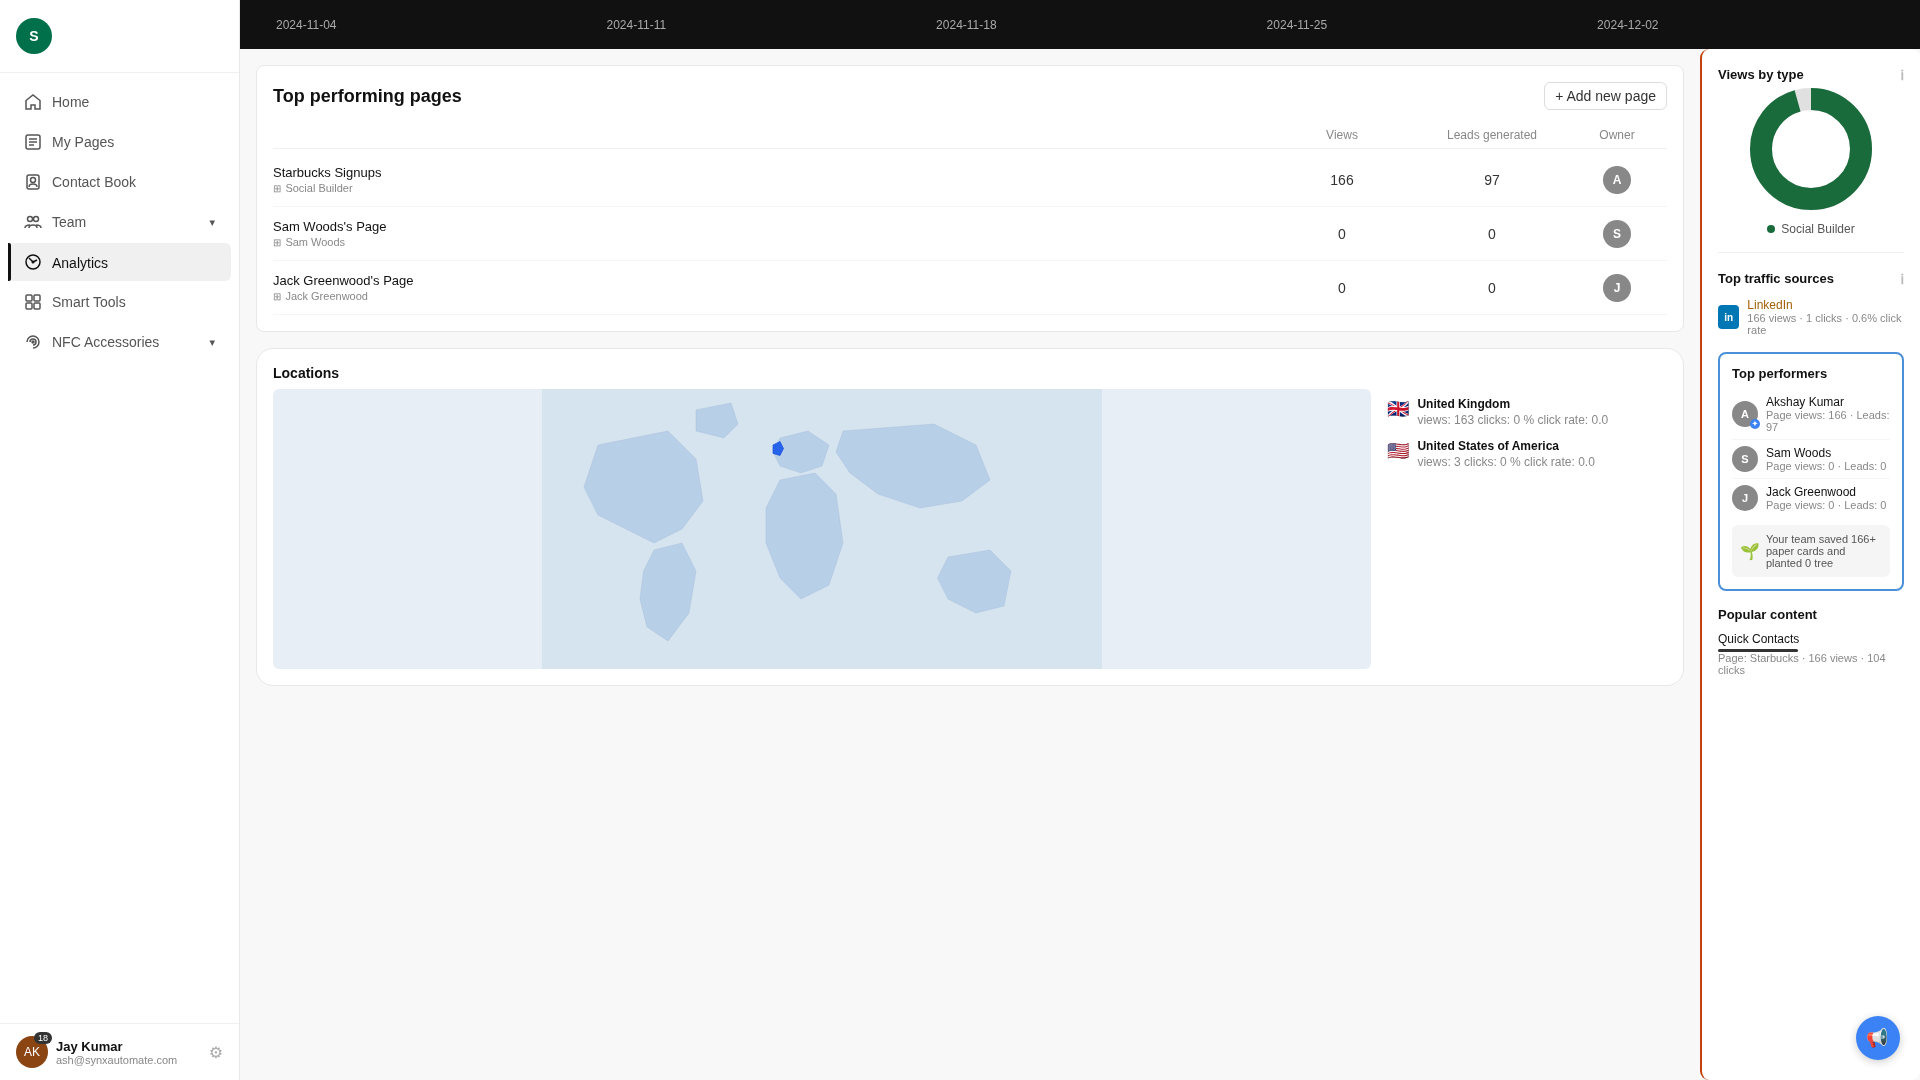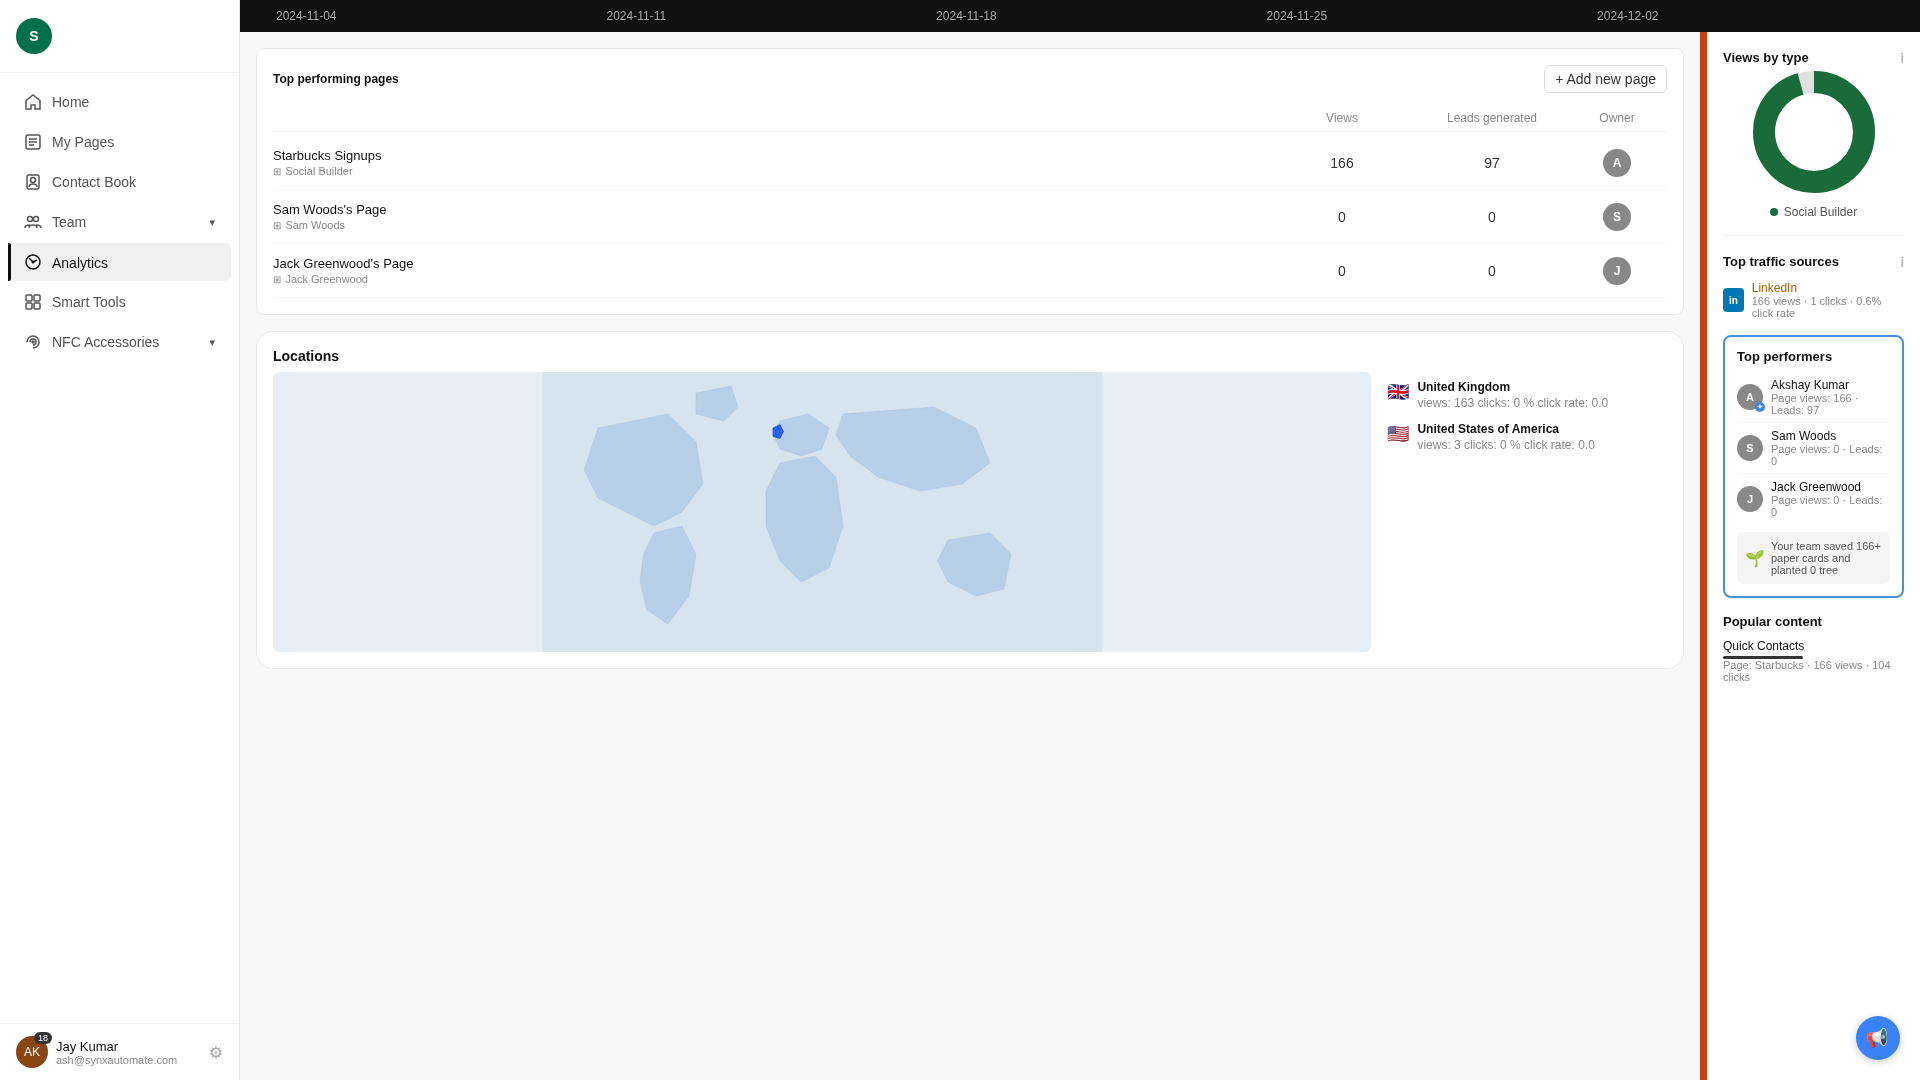--- a/index.html
+++ b/index.html
@@ -56,33 +56,33 @@
       position: relative;
       flex-shrink: 0;
     }
     .footer-badge {
       position: absolute; top: -4px; right: -4px;
       background: #333; color: white;
       border-radius: 8px; font-size: 9px;
       padding: 1px 4px;
     }
     .footer-info { flex: 1; }
-    .footer-name { font-size: 13px; font-weight: 400; color: #111; }
+    .footer-name { font-size: 13px; font-weight: 700; color: #111; }
     .footer-email { font-size: 11px; color: #888; }
     .footer-settings { color: #aaa; cursor: pointer; }
 
     
     .main {
       flex: 1;
       display: flex;
       flex-direction: column;
       overflow: hidden;
     }
     .top-bar {
-      height: 32px;
+      height: 49px;
       background: #111;
       display: flex;
       align-items: center;
       padding: 0 16px;
       gap: 16px;
       flex-shrink: 0;
     }
     .top-bar-dates {
       display: flex;
       gap: 270px;
@@ -103,43 +103,44 @@
       overflow-y: auto;
       padding: 16px;
       display: flex;
       flex-direction: column;
       gap: 16px;
     }
 
     .right-panel {
       width: 220px;
       background: #fff;
-      border-left: 7px solid #c2410c;
+      border-left: 2px solid #c2410c;
       overflow-y: auto;
       padding: 16px;
       display: flex;
       flex-direction: column;
       gap: 16px;
       flex-shrink: 0;
+      border-radius: 9px;
     }
 
     
     .card {
       background: #fff;
       border-radius: 8px;
       padding: 16px;
       border: 1px solid #e8e8e8;
     }
     .card-header {
       display: flex;
       align-items: center;
       justify-content: space-between;
       margin-bottom: 12px;
     }
-    .card-title { font-size: 12px; font-weight: 600; color: #111; }
+    .card-title { font-size: 18px; font-weight: 600; color: #111; }
     .add-btn {
       background: #fff;
       border: 1px solid #ddd;
       border-radius: 6px;
       padding: 5px 10px;
       font-size: 14px;
       cursor: pointer;
       display: flex; align-items: center; gap: 4px;
       color: #333;
     }

